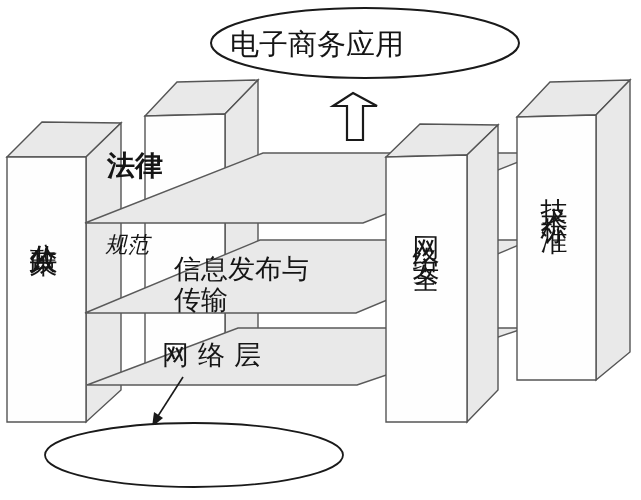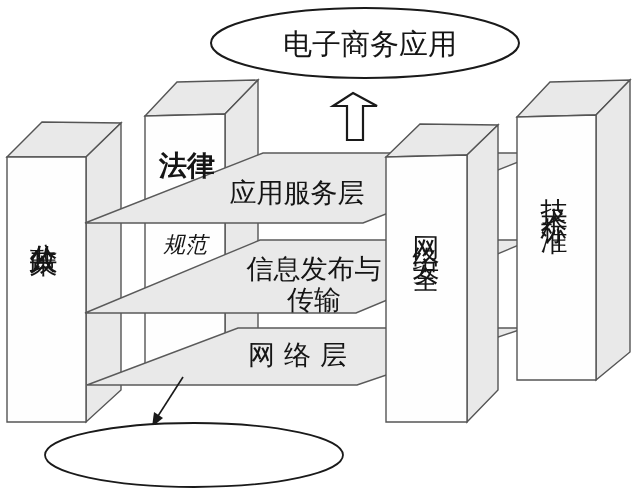--- a/index.html
+++ b/index.html
@@ -8,21 +8,20 @@
     width: 641px;
     height: 500px;
     background: #ffffff;
     font-family: "Liberation Serif", "DejaVu Serif", serif;
     overflow: hidden;
   }
   .stage svg { position: absolute; left: 0; top: 0; }
   .label {
     position: absolute;
     color: #151515;
-    text-align: center;
     white-space: nowrap;
     line-height: 1.1;
   }
   .label .line { display: block; }
   .vtext {
     position: absolute;
     writing-mode: vertical-rl;
     text-orientation: upright;
     line-height: 1;
     color: #151515;
@@ -93,21 +92,20 @@
     <ellipse class="ell" cx="365" cy="43" rx="154" ry="35"></ellipse>
     <ellipse class="ell" style="stroke-width:1.8" cx="194" cy="455" rx="149" ry="32"></ellipse>
   </svg>
 
   <div class="label" id="lbl-top-ellipse">电子商务应用</div>
 
   <div class="label" id="lbl-law">法律</div>
 
   <div class="label" id="lbl-regulation">规范</div>
 
-  <div class="label" id="lbl-layer-app">应用服务层</div>
 
   <div class="label" id="lbl-layer-net">网络层</div>
 
   <div class="label" id="lbl-layer-info">
     <span class="line">信息发布与</span>
     <span class="line">传输</span>
   </div>
 
 
   <div class="vtext" id="v-public-policy">公共政策</div>

